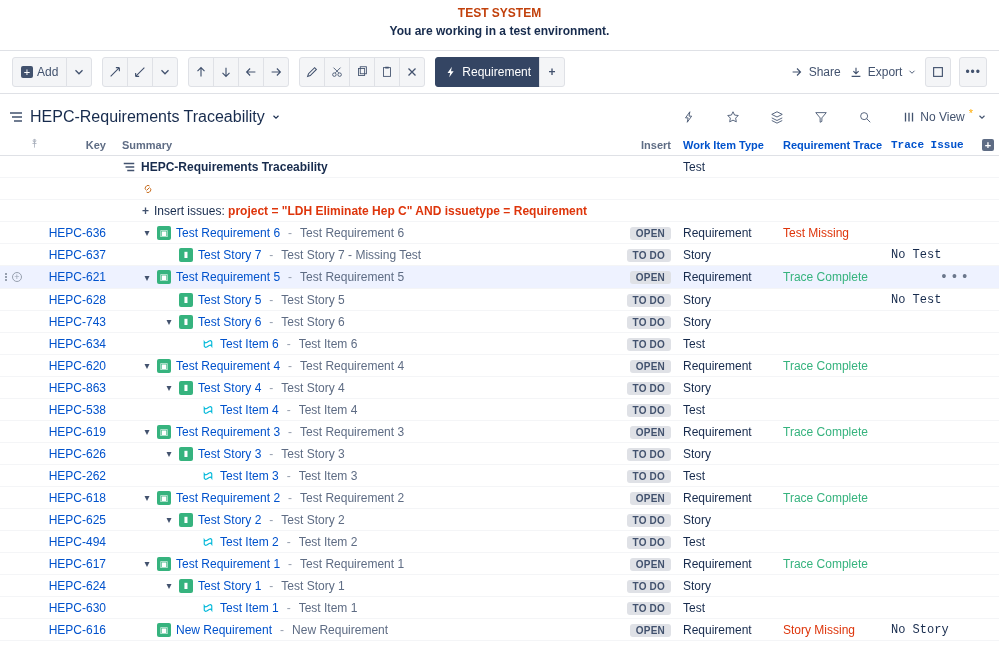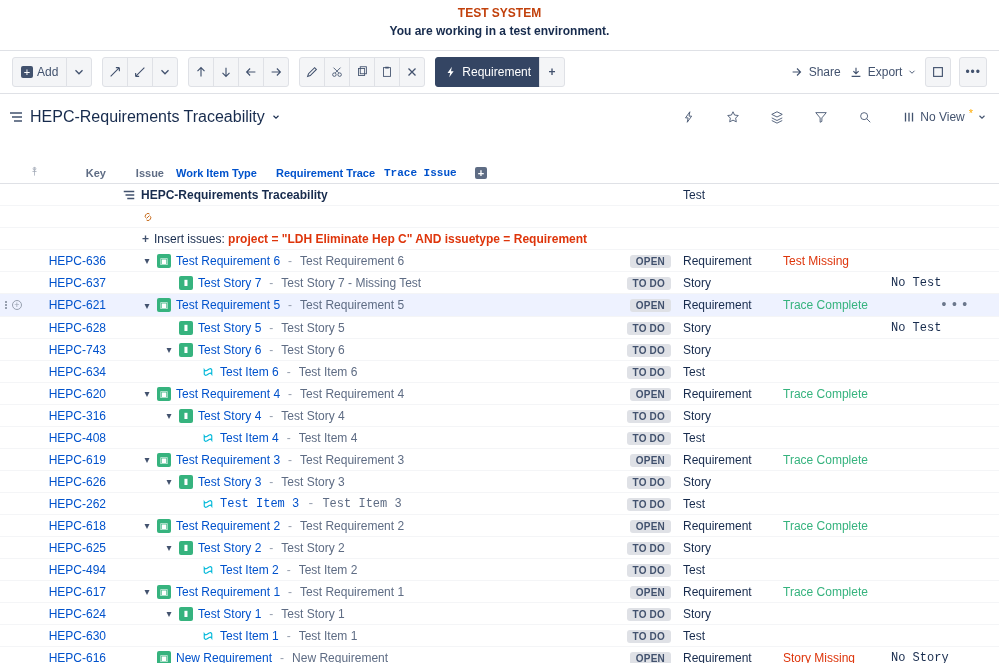--- a/index.html
+++ b/index.html
@@ -19,21 +19,21 @@
 .tb-spacer { flex: 1; }
 .tb-right { display: flex; align-items: center; gap: 8px; }
 .tb-link { display: flex; align-items: center; gap: 5px; color: #42526e; cursor: pointer; }
 .tb-link svg { width: 14px; height: 14px; }
 .subhead { display: flex; align-items: center; padding: 14px 12px 8px 8px; }
 .subhead-title { font-size: 16px; font-weight: 500; color: #172b4d; display: flex; align-items: center; gap: 6px; }
 .subhead-icons { margin-left: auto; display: flex; align-items: center; gap: 30px; color: #42526e; }
 .subhead-icons > span { display:flex; align-items:center; gap:4px; cursor:pointer; }
 .noview { font-size: 12px; }
 .star { color:#ffab00; font-size:11px; position:relative; top:-4px; }
-.grid-head { display: flex; align-items: center; font-size: 11px; color: #5e6c84; font-weight: 600; padding: 4px 0; border-bottom: 1px solid #dfe1e6; margin-top: 28px; }
+.grid-head { display: flex; align-items: center; font-size: 11px; color: #5e6c84; font-weight: 600; padding: 4px 0; border-bottom: 1px solid #dfe1e6; }
 .col-gutter { width: 24px; flex:none; }
 .col-pin { width: 20px; flex:none; text-align:center; }
 .col-key { width: 72px; flex:none; text-align: right; padding-right: 10px; }
 .col-summary { flex: 1; padding-left: 6px; }
 .col-status { width: 60px; flex:none; text-align: right; padding-right: 12px; }
 .col-type { width: 100px; flex:none; }
 .col-trace { width: 108px; flex:none; }
 .col-issue { width: 86px; flex:none;font-family:Liberation Mono, monospace; }
 .col-add { width: 22px; flex:none; display:flex; justify-content:center; }
 .grid-head .col-type, .grid-head .col-trace, .grid-head .col-issue { color: #0052cc; cursor:pointer; }
@@ -241,21 +241,22 @@
   </div>
 </div>
 
 <div class="grid-head">
   <div class="col-gutter"></div>
   <div class="col-pin"><svg width="11" height="11" viewBox="0 0 16 16">
         <path d="M8 2v6M5 8h6M8 8v6" stroke="#97a0af" fill="none"></path>
         <circle cx="8" cy="4" r="2" fill="none" stroke="#97a0af"></circle>
       </svg></div>
   <div class="col-key">Key</div>
-  <div class="col-status">Issue</div>
+  <div class="col-summary">Summary</div>
+  <div class="col-status">Insert</div>
   <div class="col-type">Work Item Type</div>
   <div class="col-trace">Requirement Trace</div>
   <div class="col-issue">Trace Issue</div>
   <div class="col-add">
       <div class="plus-box">+</div>
     </div>
 </div>
 
 <div class="row title-row">
   <div class="col-gutter"></div>
@@ -467,42 +468,42 @@
     <div class="col-type">Requirement</div>
     <div class="col-trace trace-ok">Trace Complete</div>
     <div class="col-issue" style="display:flex;align-items:center;">
       <span style="flex:1"></span>
     </div>
     <div class="col-add"></div>
   </div>
   <div class="row">
     <div class="col-gutter" style="display:flex;align-items:center;gap:2px;padding-left:2px;"></div>
     <div class="col-pin"></div>
-    <div class="col-key"><span class="key-link">HEPC-316</span></div>
+    <div class="col-key"><span class="key-link">HEPC-863</span></div>
     <div class="col-summary">
         <div class="summary-cell" style="padding-left:42px;">
       <span class="exp">▾</span>
       <span class="type-icon ti-story"></span>
       <span class="sum-main">Test Story 4</span>
       <span class="sum-sep">-</span>
       <span class="sum-sub">Test Story 4</span>
     </div>
       </div>
     <div class="col-status"><span class="status">TO DO</span></div>
     <div class="col-type">Story</div>
     <div class="col-trace "></div>
     <div class="col-issue" style="display:flex;align-items:center;">
       <span style="flex:1"></span>
     </div>
     <div class="col-add"></div>
   </div>
   <div class="row">
     <div class="col-gutter" style="display:flex;align-items:center;gap:2px;padding-left:2px;"></div>
     <div class="col-pin"></div>
-    <div class="col-key"><span class="key-link">HEPC-408</span></div>
+    <div class="col-key"><span class="key-link">HEPC-538</span></div>
     <div class="col-summary">
         <div class="summary-cell" style="padding-left:64px;">
       <span class="exp"></span>
       <span class="type-icon ti-test">
             <svg viewBox="0 0 16 16">
               <path d="M3 5c3 5 7-5 10 0v6c-3-5-7 5-10 0V5z" fill="none" stroke="#00b8d9" stroke-width="1.5"></path>
             </svg>
           </span>
       <span class="sum-main">Test Item 4</span>
       <span class="sum-sep">-</span>
@@ -557,21 +558,21 @@
     <div class="col-issue" style="display:flex;align-items:center;">
       <span style="flex:1"></span>
     </div>
     <div class="col-add"></div>
   </div>
   <div class="row">
     <div class="col-gutter" style="display:flex;align-items:center;gap:2px;padding-left:2px;"></div>
     <div class="col-pin"></div>
     <div class="col-key"><span class="key-link">HEPC-262</span></div>
     <div class="col-summary">
-        <div class="summary-cell" style="padding-left:64px;font-family:Liberation Mono, monospace;">
+        <div class="summary-cell" style="padding-left:64px;">
       <span class="exp"></span>
       <span class="type-icon ti-test">
             <svg viewBox="0 0 16 16">
               <path d="M3 5c3 5 7-5 10 0v6c-3-5-7 5-10 0V5z" fill="none" stroke="#00b8d9" stroke-width="1.5"></path>
             </svg>
           </span>
       <span class="sum-main">Test Item 3</span>
       <span class="sum-sep">-</span>
       <span class="sum-sub">Test Item 3</span>
     </div>

